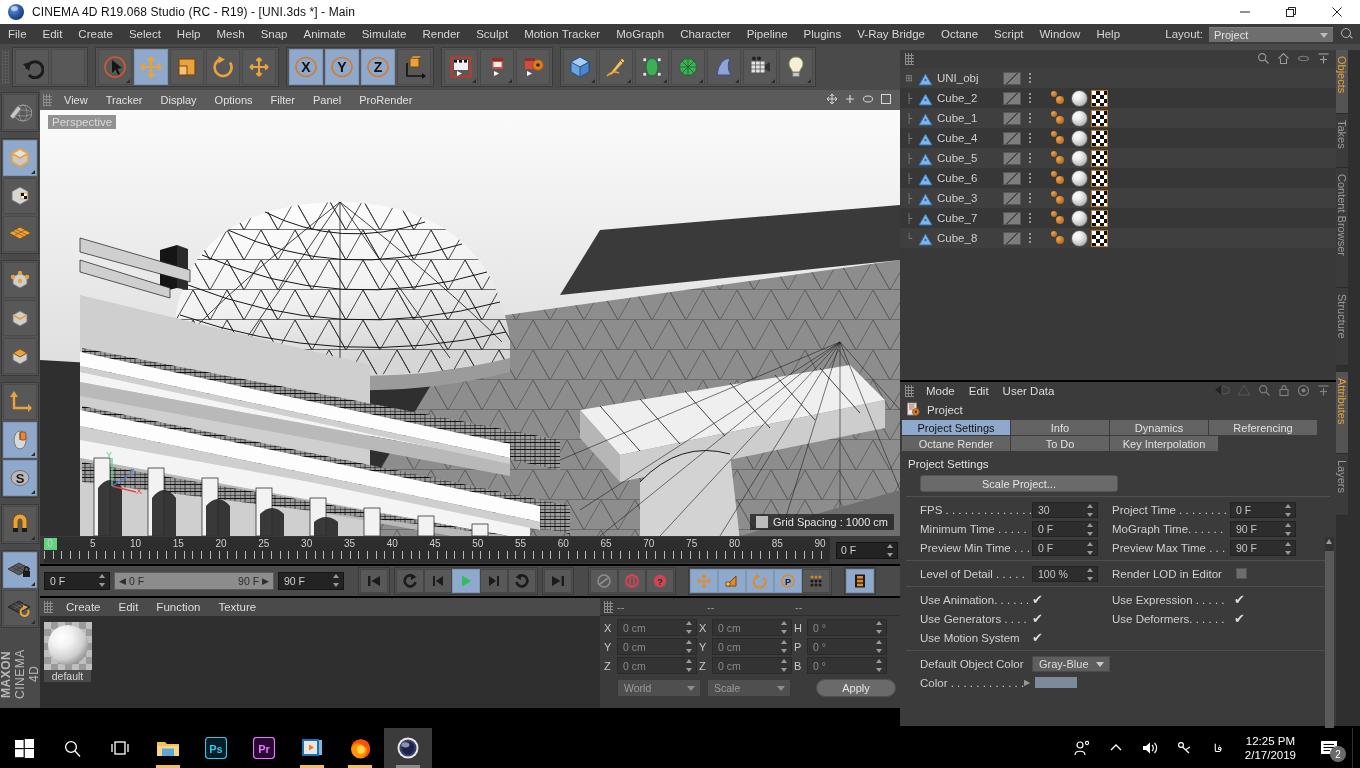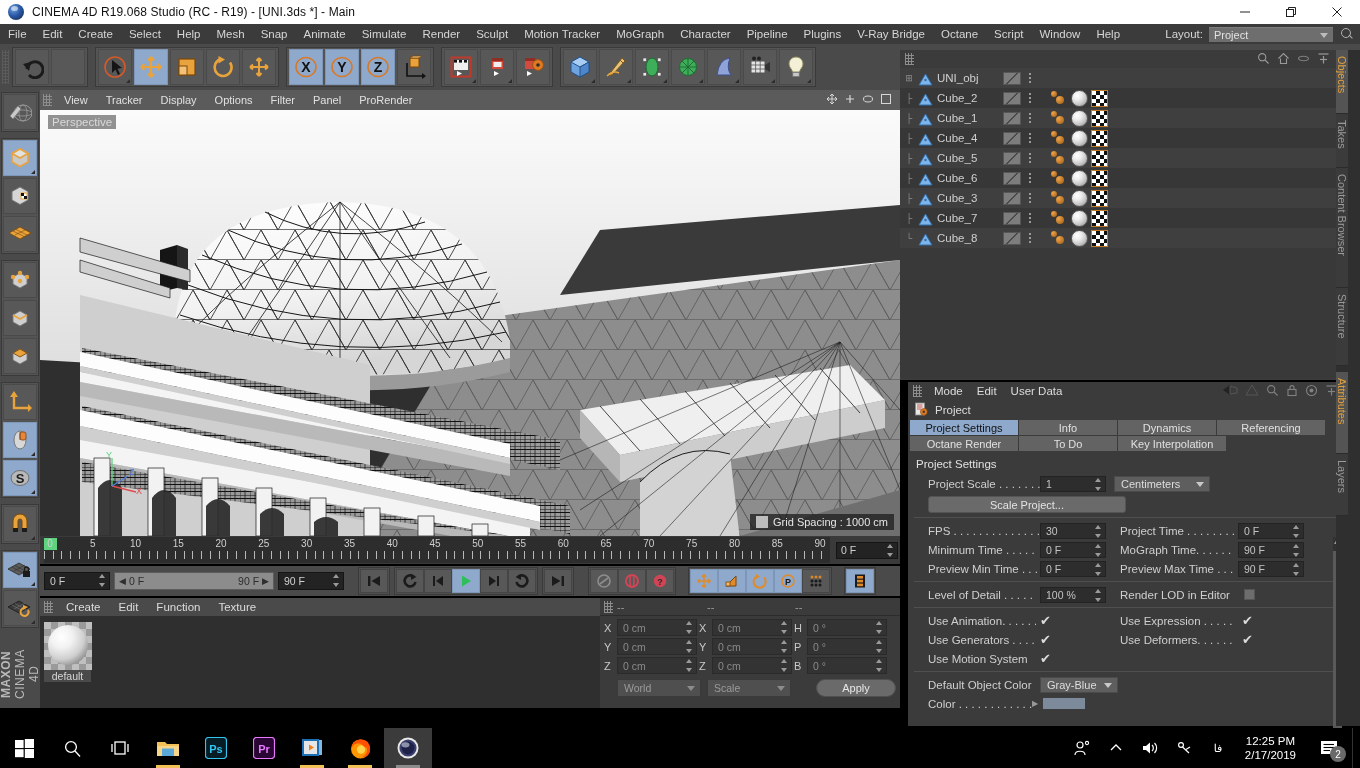--- a/index.html
+++ b/index.html
@@ -222,21 +222,21 @@
              background: radial-gradient(circle at 34% 30%, #ffffff 0%, #ededed 30%, #c9c9c9 60%, #848484 100%);
              border:1px solid #5b5b5b;}
   .tag-checker{ width:17px;height:17px;border:1.5px solid #c07a2a;
     background-image: linear-gradient(45deg,#111 25%,transparent 25%,transparent 75%,#111 75%),
                       linear-gradient(45deg,#111 25%,#fff 25%,#fff 75%,#111 75%);
     background-size:8px 8px; background-position:0 0,4px 4px; background-color:#fff;}
   .tag-phong { width:18px;height:17px; position:relative;}
   .tag-phong i { position:absolute; border-radius:50%; background:radial-gradient(circle at 30% 30%,#f0a54a,#9c5a14);}
 
   
-  .attrpanel { position:absolute; top:382px; left:900px; width:436px; height:344px; background:#3b3b3b;margin-left:8px; }
+  .attrpanel { position:absolute; top:382px; left:900px; width:436px; height:344px; background:#3b3b3b; }
   .at-menu { height:18px; background:#3b3b3b; display:flex; align-items:center; color:#dcdcdc; font-size:11.5px;}
   .at-menu .mi { padding:0 7px; }
   .at-icons { margin-left:auto; display:flex; gap:7px; padding-right:6px; align-items:center; opacity:.85;}
   .at-title { height:20px; display:flex; align-items:center; gap:6px; padding-left:6px; color:#dcdcdc; font-size:11.5px;
               background:#3b3b3b; }
   .at-tabs { display:flex; flex-wrap:wrap; gap:1px; padding:0 2px; }
   .at-tab { height:15px; background:#636363; color:#e0e0e0; font-size:11px;
             display:flex;align-items:center;justify-content:center; }
   .at-tab.sel { background:#8fa9cc; color:#111; }
   .at-body { position:relative; padding:4px 6px 0 6px; }
@@ -1440,34 +1440,20 @@
         <div class="at-tab" style="width: 98px;">Dynamics</div>
         <div class="at-tab" style="width: 108px;">Referencing</div>
         <div class="at-tab" style="width: 108px;">Octane Render</div>
         <div class="at-tab" style="width: 98px;">To Do</div>
         <div class="at-tab" style="width: 108px;">Key Interpolation</div>
       </div>
 
     <div class="at-body">
       <div class="sect-title">Project Settings</div>
 
-      <div class="prow" style="padding-left:14px">
-        <span class="plbl" style="width:112px">Project Scale . . . . . . .</span>
-        <span class="pfield">
-          <span>1</span>
-          <span class="spin">
-              <i class="up"></i>
-              <i class="dn"></i>
-            </span>
-        </span>
-        <span class="pdrop" style="margin-left:8px;width:96px">
-          <span>Centimeters</span>
-          <span class="caret"></span>
-        </span>
-      </div>
 
       <div class="prow" style="padding-left:14px;margin-top:2px">
         <span class="btn-wide" style="width:198px">Scale Project...</span>
       </div>
 
       <div class="hsep"></div>
 
       <div style="display:flex">
         <div style="width:206px">
           <div class="prow" style="padding-left:14px">

